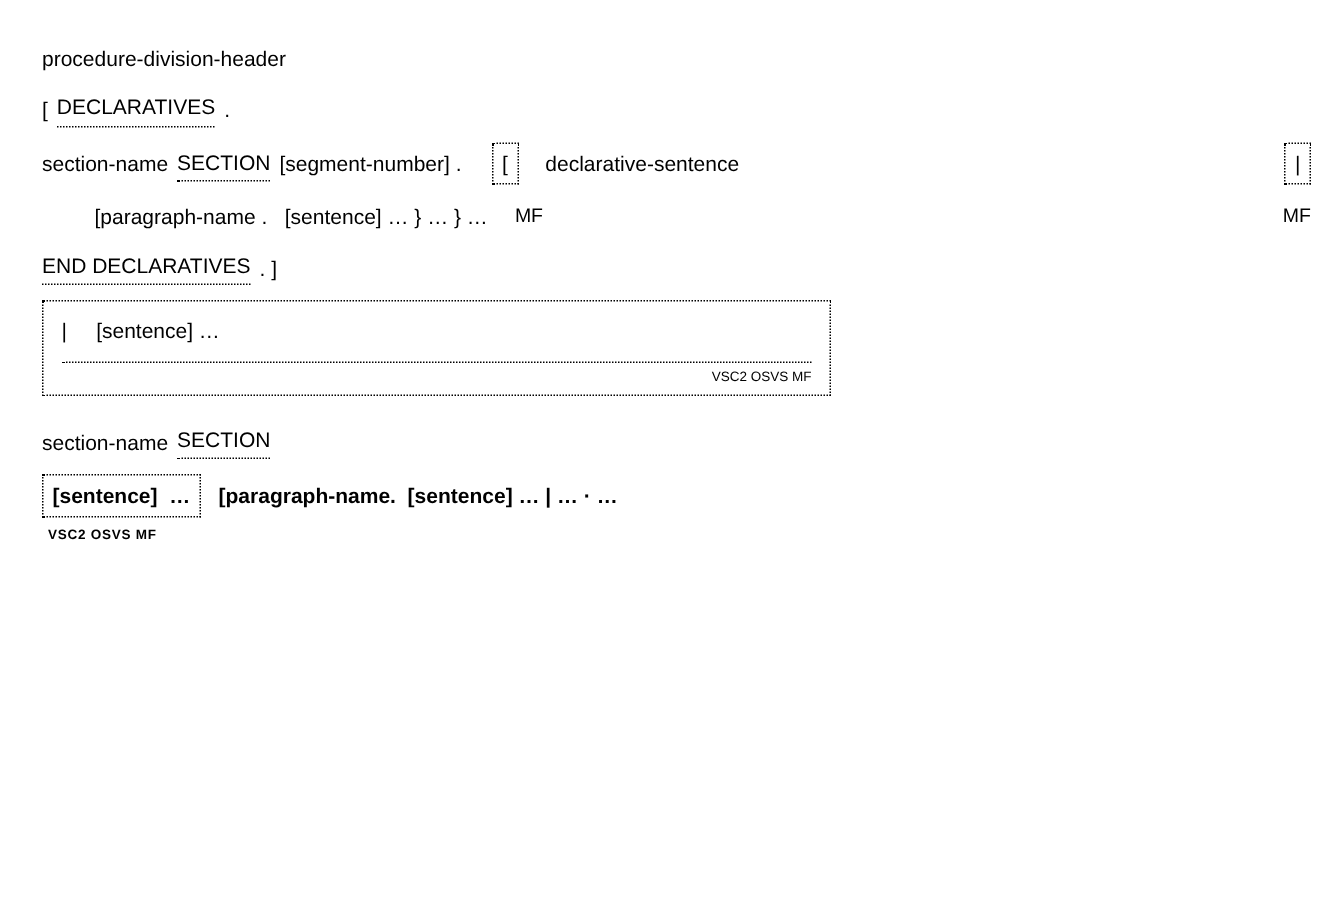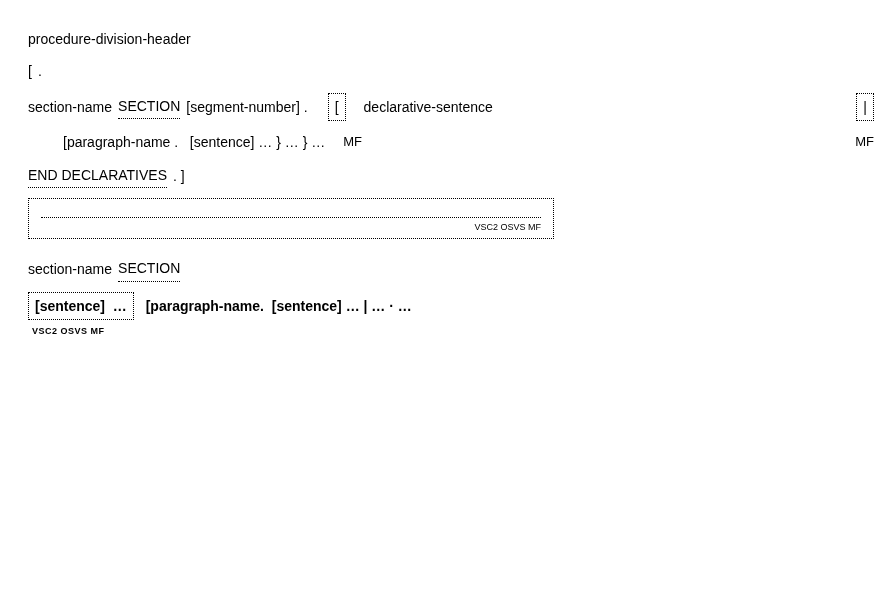--- a/index.html
+++ b/index.html
@@ -8,21 +8,21 @@
     background: #fff;
     color: #000;
     padding: 20px;
     width: 886px;
     box-sizing: border-box;
     line-height: 1.6;
   }
   .row {
     margin-bottom: 10px;
     display: flex;
-    align-items: center;
+    align-items: flex-end;
     flex-wrap: wrap;
     gap: 6px;
   }
   .keyword {
     border-bottom: 1px dotted #000;
     padding-bottom: 1px;
   }
   .dialect {
     font-size: 13px;
     position: relative;
@@ -73,20 +73,21 @@
 </style>
 </head>
 <body>
 
 <div class="row">
   <span>procedure-division-header</span>
 </div>
 
 <div class="row">
   <span>[</span>
+  <span class="keyword">DECLARATIVES</span>
   <span> .</span>
 </div>
 
 <div class="row seg1" style="align-items:center;">
   <span>section-name </span>
   <span class="keyword">SECTION</span>
   <span> [segment-number] .</span>
   <span style="width:8px;"></span>
   <span class="small-dotted">
     <span>[</span>
@@ -104,20 +105,21 @@
   <span style="flex:1;"></span>
   <span class="dialect">MF</span>
 </div>
 
 <div class="row">
   <span class="keyword">END DECLARATIVES</span>
   <span> . ]</span>
 </div>
 
 <div class="block-a">
+  <div class="inner-line syntax-txt">|     [sentence] …</div>
   <div class="dialect-row">
     <span>VSC2   OSVS   MF</span>
   </div>
 </div>
 
 <div style="height:12px;"></div>
 
 <div class="row">
   <span>section-name </span>
   <span class="keyword">SECTION</span>

